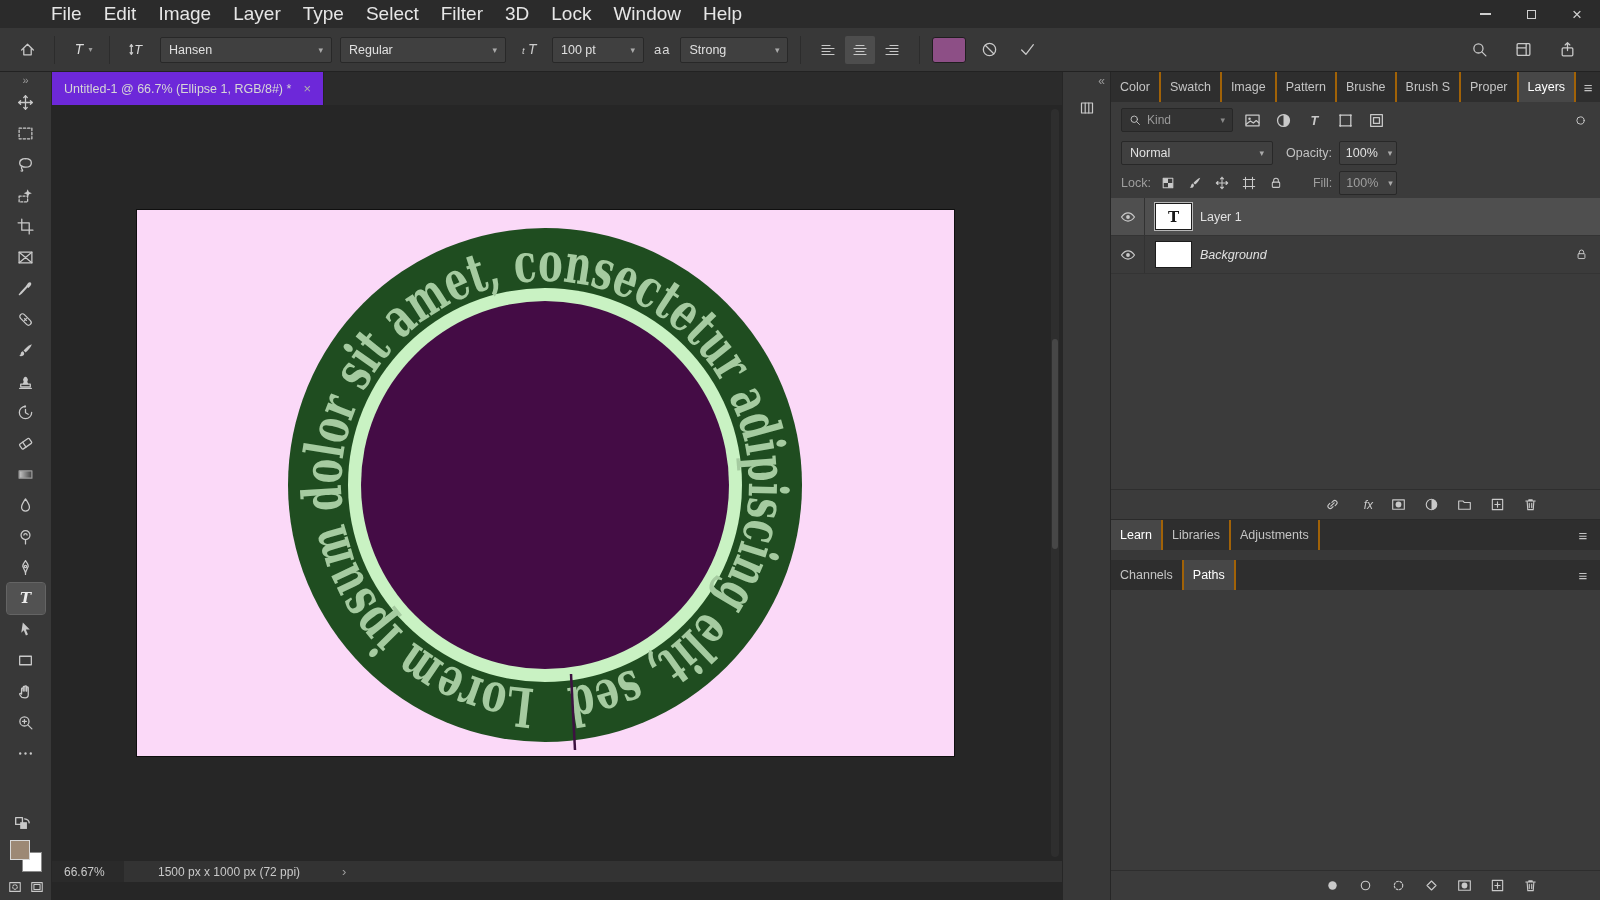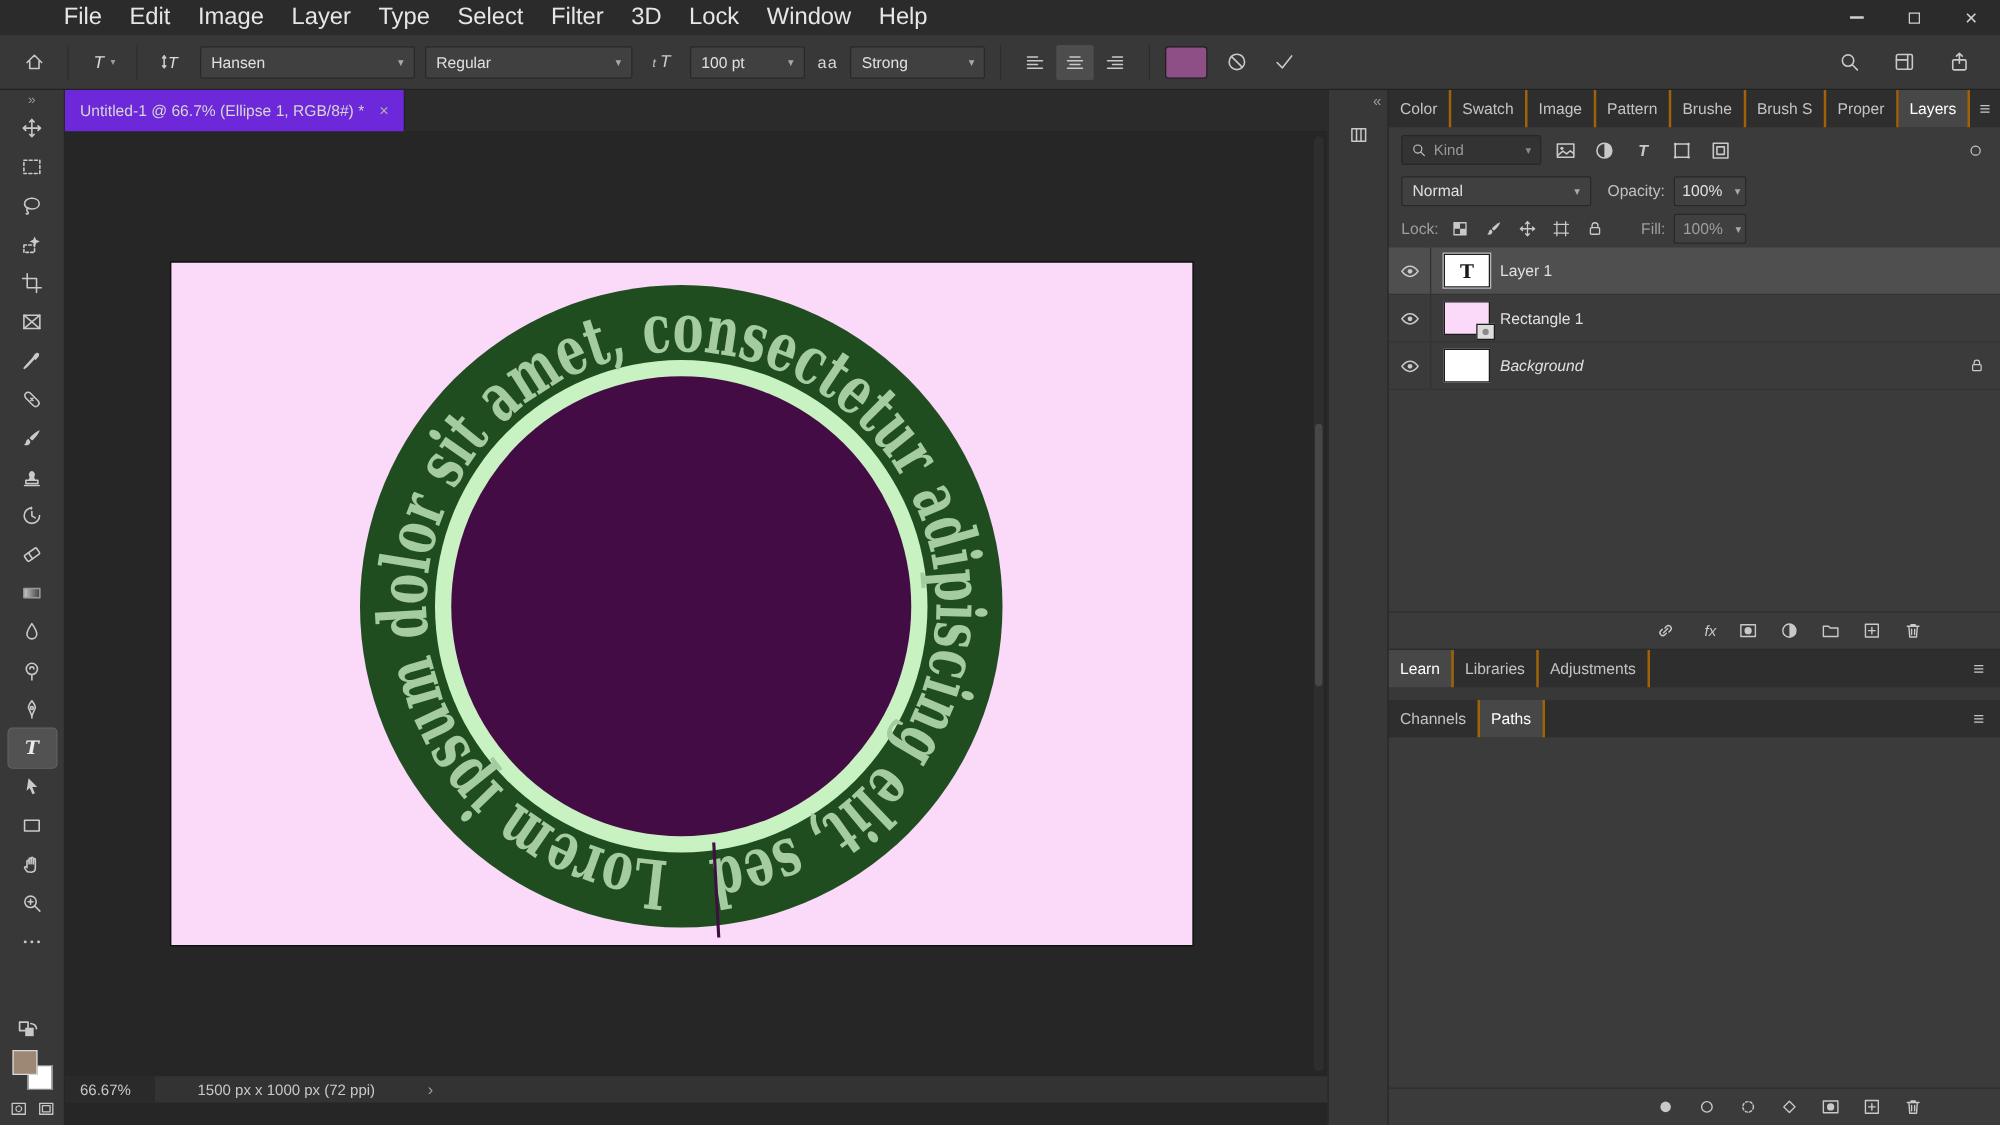--- a/index.html
+++ b/index.html
@@ -689,37 +689,20 @@
       <div class="layer-row">
         <div class="eye-cell">
             <i>
               <svg viewBox="0 0 16 16" class="svg-ic">
                 <path d="M1.5 8C3.6 5.1 5.9 3.9 8 3.9S12.4 5.1 14.5 8C12.4 10.9 10.1 12.1 8 12.1S3.6 10.9 1.5 8z"></path>
                 <circle cx="8" cy="8" r="1.9" fill="#c9c9c9" stroke="none"></circle>
               </svg>
             </i>
           </div>
         <div class="thumb-wrap">
-          <div class="thumb rect-thumb"></div>
-          <div class="thumb-badge">
-              <span class="badge-dot"></span>
-            </div>
-        </div>
-        <span class="layer-name">Rectangle 1</span>
-      </div>
-      <div class="layer-row">
-        <div class="eye-cell">
-            <i>
-              <svg viewBox="0 0 16 16" class="svg-ic">
-                <path d="M1.5 8C3.6 5.1 5.9 3.9 8 3.9S12.4 5.1 14.5 8C12.4 10.9 10.1 12.1 8 12.1S3.6 10.9 1.5 8z"></path>
-                <circle cx="8" cy="8" r="1.9" fill="#c9c9c9" stroke="none"></circle>
-              </svg>
-            </i>
-          </div>
-        <div class="thumb-wrap">
           <div class="thumb"></div>
         </div>
         <span class="layer-name italic">Background</span>
         <div class="row-lock">
             <i>
               <svg viewBox="0 0 16 16" class="svg-ic">
                 <rect x="3.8" y="7" width="8.4" height="6" rx="1"></rect>
                 <path d="M5.3 7V5.2a2.7 2.7 0 0 1 5.4 0V7"></path>
               </svg>
             </i>

